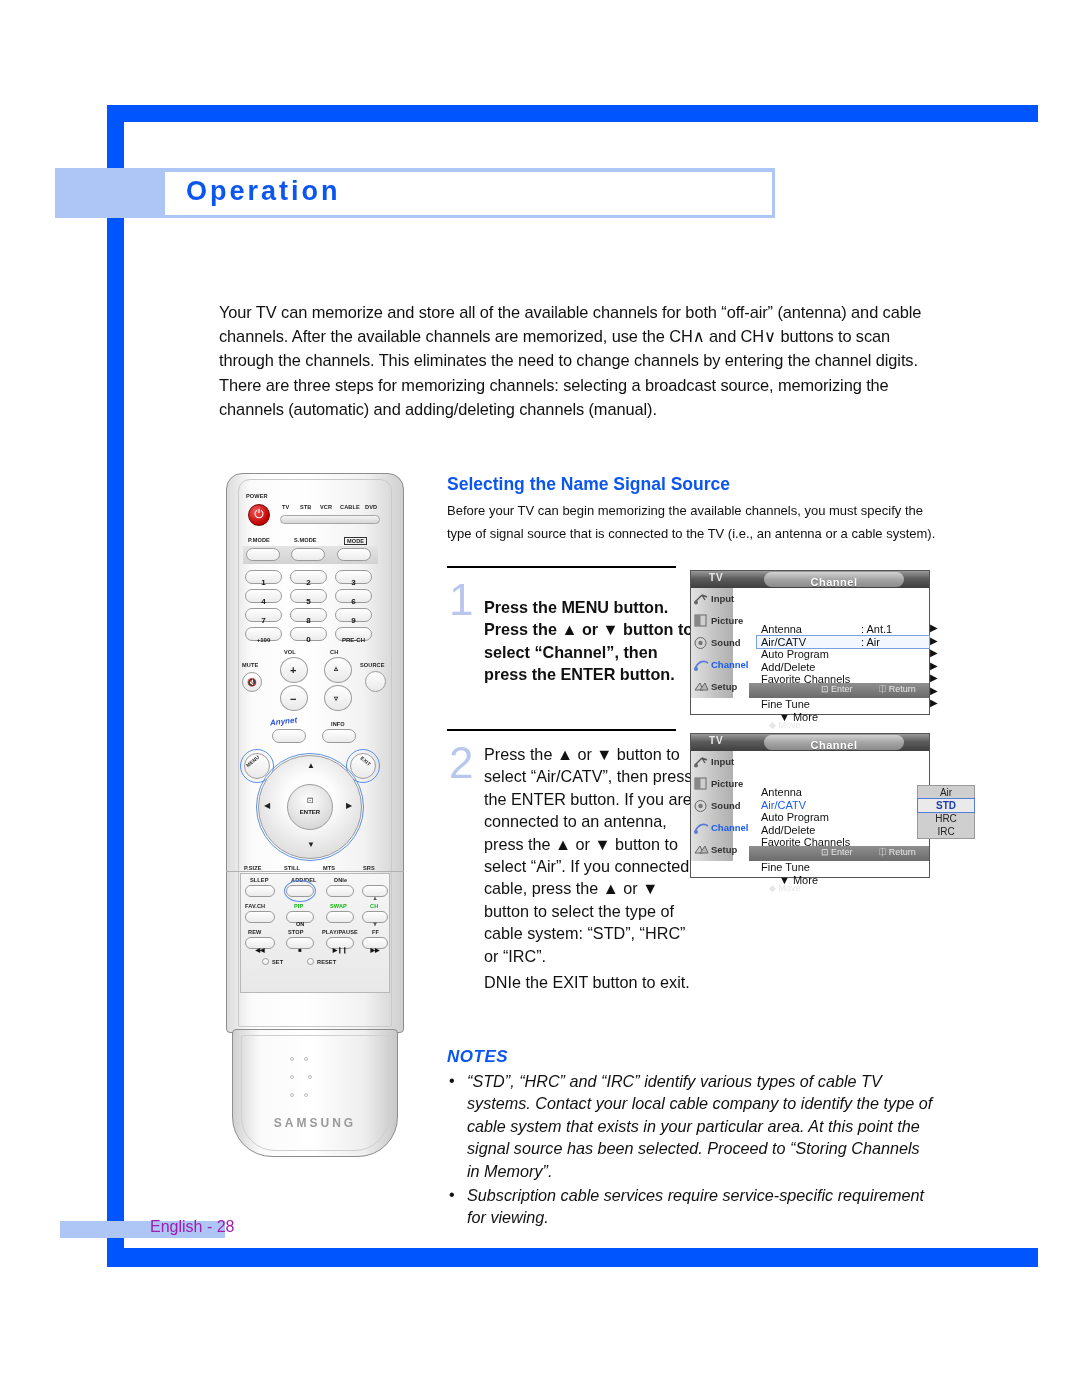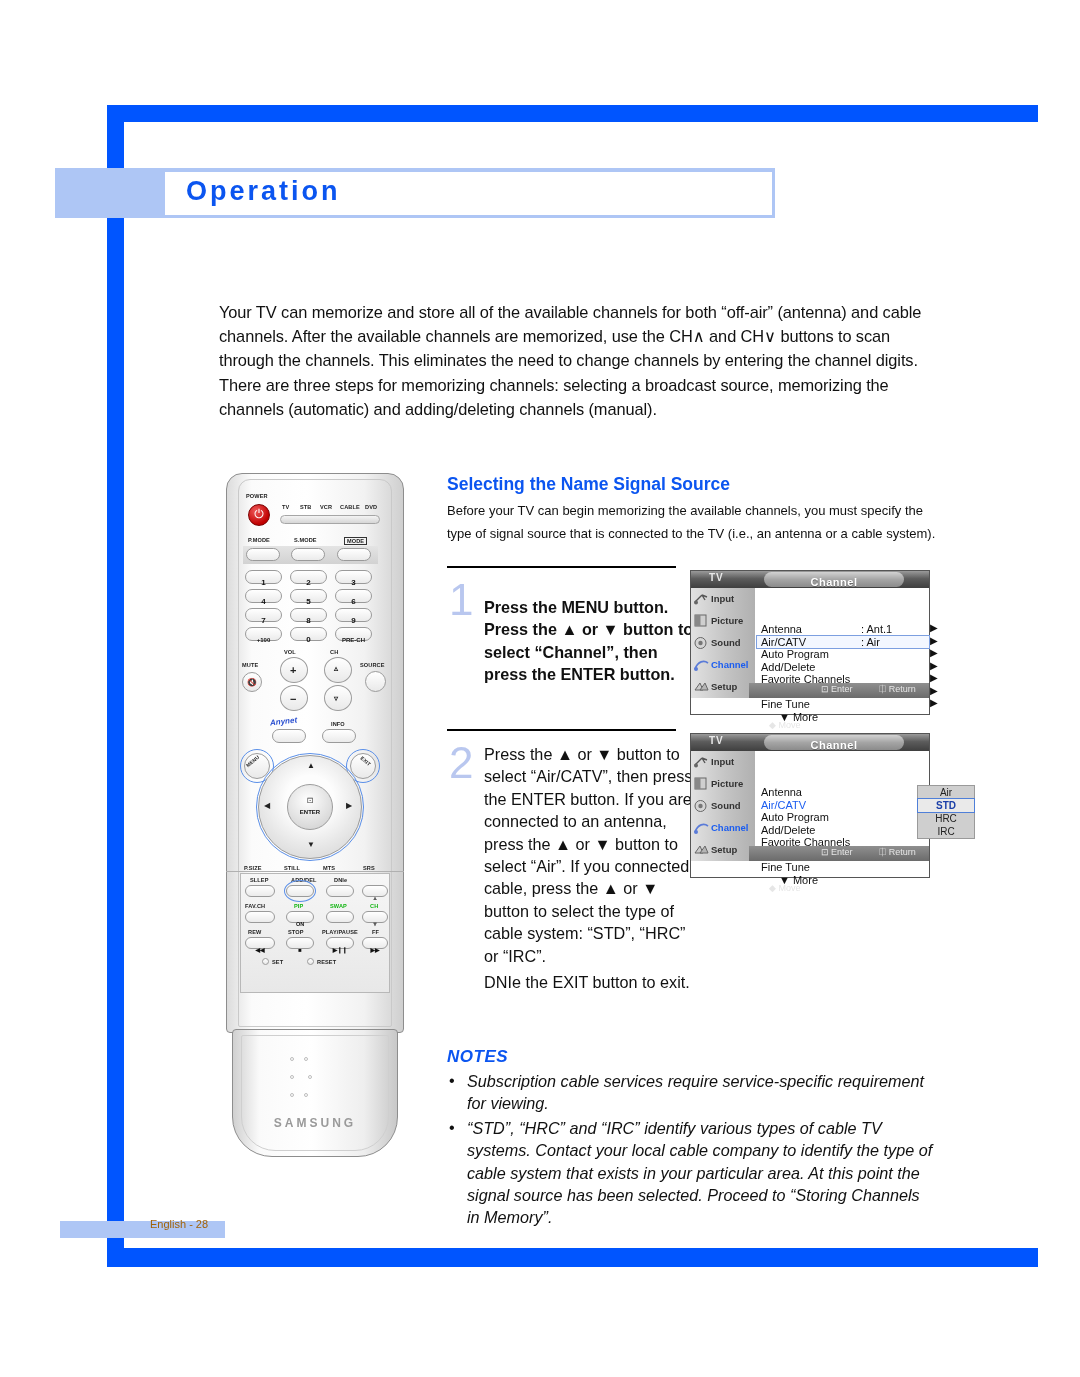--- a/index.html
+++ b/index.html
@@ -48,38 +48,38 @@
   
   .notes-head { position:absolute; left:447px; top:1047px; font-size:17px; font-weight:bold; font-style:italic;
                 color:#0b55f0; letter-spacing:0.5px; }
   .notes-list { position:absolute; left:447px; top:1070px; width:487px; font-style:italic; font-size:16.2px;
                 color:#111; line-height:22.4px; }
   .notes-list li { margin-bottom:2px; list-style:none; position:relative; padding-left:20px; }
   .notes-list li:before { content:"\2022"; position:absolute; left:2px; top:-1px; font-style:normal; }
 
   
   .foot-band { position:absolute; left:60px; top:1221px; width:165px; height:17px; background:#aec6f5; }
-  .foot-text { position:absolute; left:150px; top:1218px; font-size:11px; color:#a16207;text-align:right; }
+  .foot-text { position:absolute; left:150px; top:1218px; font-size:16px; color:#a21caf;text-align:right; }
 
   
   .osd { position:absolute; width:240px; height:145px; background:#fff;
          border:1px solid #555; }
   .osd1 { left:690px; top:570px; }
   .osd2 { left:690px; top:733px; }
   .osd-titlebar { position:relative; height:17px;
       background:linear-gradient(180deg,#9a9a9a 0%, #5c5c5c 45%, #3f3f3f 100%); }
   .osd-tv { position:absolute; left:18px; top:1px; font-size:10px; color:#e8e8e8; font-weight:bold;
             letter-spacing:1px; }
   .osd-pill { position:absolute; left:73px; top:1px; width:140px; height:15px; border-radius:8px;
       background:linear-gradient(180deg,#d2d2d2 0%, #a5a5a5 50%, #8b8b8b 100%);
       text-align:center; }
   .osd-pill span { font-size:11px; color:#fff; font-weight:bold; line-height:15px; letter-spacing:0.5px;
       text-shadow:0 1px 0 #666; }
   .osd-body { position:relative; height:110px; }
-  .osd-side { position:absolute; left:0; top:0; width:64px; height:110px;
+  .osd-side { position:absolute; left:0; top:0; width:42px; height:110px;
       background:linear-gradient(90deg,#e2e2e2 0%, #c4c4c4 55%, #b0b0b0 100%); }
   .osd-side-item { position:relative; height:22px; }
   .osd-side-item .lbl { position:absolute; left:20px; top:5px; font-size:9.5px; color:#333; font-weight:bold; }
   .osd-side-item.active .lbl { color:#1b5df0; }
   .osd-ico { position:absolute; left:2px; top:3px; width:17px; height:16px; }
   .osd-list { position:absolute; left:58px; top:0; right:0; top:0; padding:6px 0 0 8px;margin-top:29px; }
   .osd-row { position:relative; height:12.5px; font-size:11px; color:#111; }
   .osd-row .nm  { position:absolute; left:4px; top:0; }
   .osd-row .vl  { position:absolute; left:104px; top:0; }
   .osd-row .ar  { position:absolute; left:173px; top:-1px; font-size:10px; }
@@ -173,22 +173,22 @@
   <div class="step-txt" style="left:484px; top:596px;font-weight:bold;">Press the MENU button. Press the ▲ or ▼ button to select “Channel”, then press the ENTER button.</div>
 
   <div class="rule rule2"></div>
   <div class="step-num" style="left:449px; top:741px;">2</div>
   <div class="step-txt" style="left:484px; top:743px;">Press the ▲ or ▼ button to select “Air/CATV”, then press the ENTER button. If you are connected to an antenna, press the ▲ or ▼ button to select “Air”. If you connected cable, press the ▲ or ▼ button to select the type of cable system: “STD”, “HRC” or “IRC”.</div>
 
   <div class="exit-line">DNIe the EXIT button to exit.</div>
 
   <div class="notes-head">NOTES</div>
   <ul class="notes-list">
+    <li>“STD”, “HRC” and “IRC” identify various types of cable TV systems. Contact your local cable company to identify the type of cable system that exists in your particular area. At this point the signal source has been selected. Proceed to “Storing Channels in Memory”.</li>
     <li>Subscription cable services require service-specific requirement for viewing.</li>
-    <li>“STD”, “HRC” and “IRC” identify various types of cable TV systems. Contact your local cable company to identify the type of cable system that exists in your particular area. At this point the signal source has been selected. Proceed to “Storing Channels in Memory”.</li>
   </ul>
 
   <div class="foot-band"></div>
   <div class="foot-text">English - 28</div>
 
   <div class="osd osd1">
     <div class="osd-titlebar">
       <div class="osd-tv">TV</div>
       <div class="osd-pill">
         <span>Channel</span>

